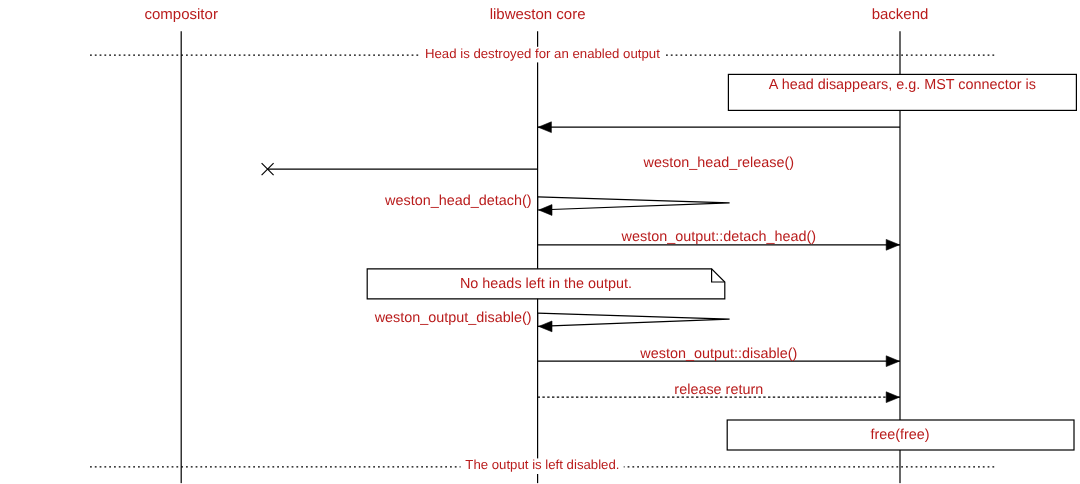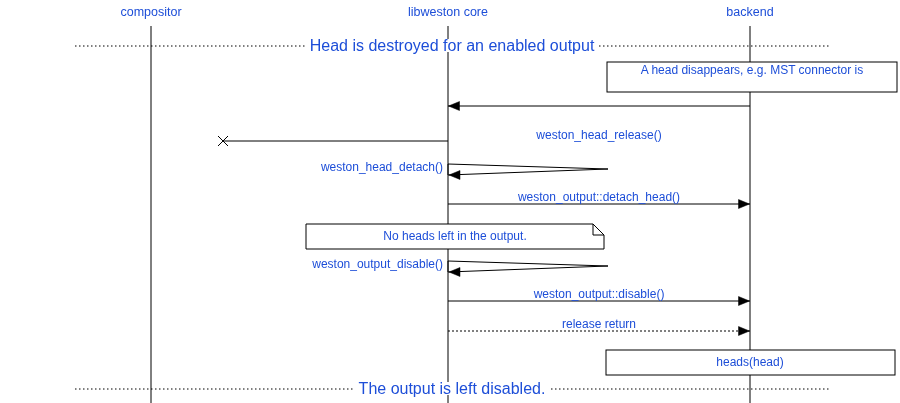--- a/index.html
+++ b/index.html
@@ -19,31 +19,31 @@
     position: absolute;
     left: 0;
     top: 0;
     width: 900px;
     height: 403px;
   }
   .lbl {
     position: absolute;
     font-family: "Liberation Sans", sans-serif;
     font-size: 12px;
-    color: #1d4ed8;
+    color: #b91c1c;
     white-space: nowrap;
     line-height: 13px;
   }
   .participant-title {
     font-size: 12.5px;
     text-align: center;
     transform: translateX(-50%);
   }
   .sep-text {
-    font-size: 16px;
+    font-size: 11px;
     background: #ffffff;
     padding: 0 4px;
     transform: translateX(-50%);
     text-align: center;
   }
   .msg-label {
     font-size: 12px;
     background: transparent;
   }
   .msg-center {
@@ -101,21 +101,21 @@
   <div class="lbl sep-text" style="left:452px; top:39px;">Head is destroyed for an enabled output</div>
   <div class="lbl sep-text" style="left:452px; top:382px;">The output is left disabled.</div>
 
   <div class="lbl note-text" style="left:752px; top:64px;">
     <div>A head disappears, e.g. MST connector is</div>
   </div>
   <div class="lbl note-text" style="left:455px; top:230px;">
     <div>No heads left in the output.</div>
   </div>
   <div class="lbl note-text" style="left:750px; top:356px;">
-    <div>heads(head)</div>
+    <div>free(free)</div>
   </div>
 
   <div class="lbl msg-label msg-center" style="left:599px; top:93px;margin-top:36px;">weston_head_release()</div>
   <div class="lbl msg-label msg-right" style="left:443px; top:161px;">weston_head_detach()</div>
   <div class="lbl msg-label msg-right" style="left:443px; top:258px;">weston_output_disable()</div>
   <div class="lbl msg-label msg-center" style="left:599px; top:191px;">weston_output::detach_head()</div>
   <div class="lbl msg-label msg-center" style="left:599px; top:288px;">weston_output::disable()</div>
   <div class="lbl msg-label msg-center" style="left:599px; top:318px;">release return</div>
 
 </div>

